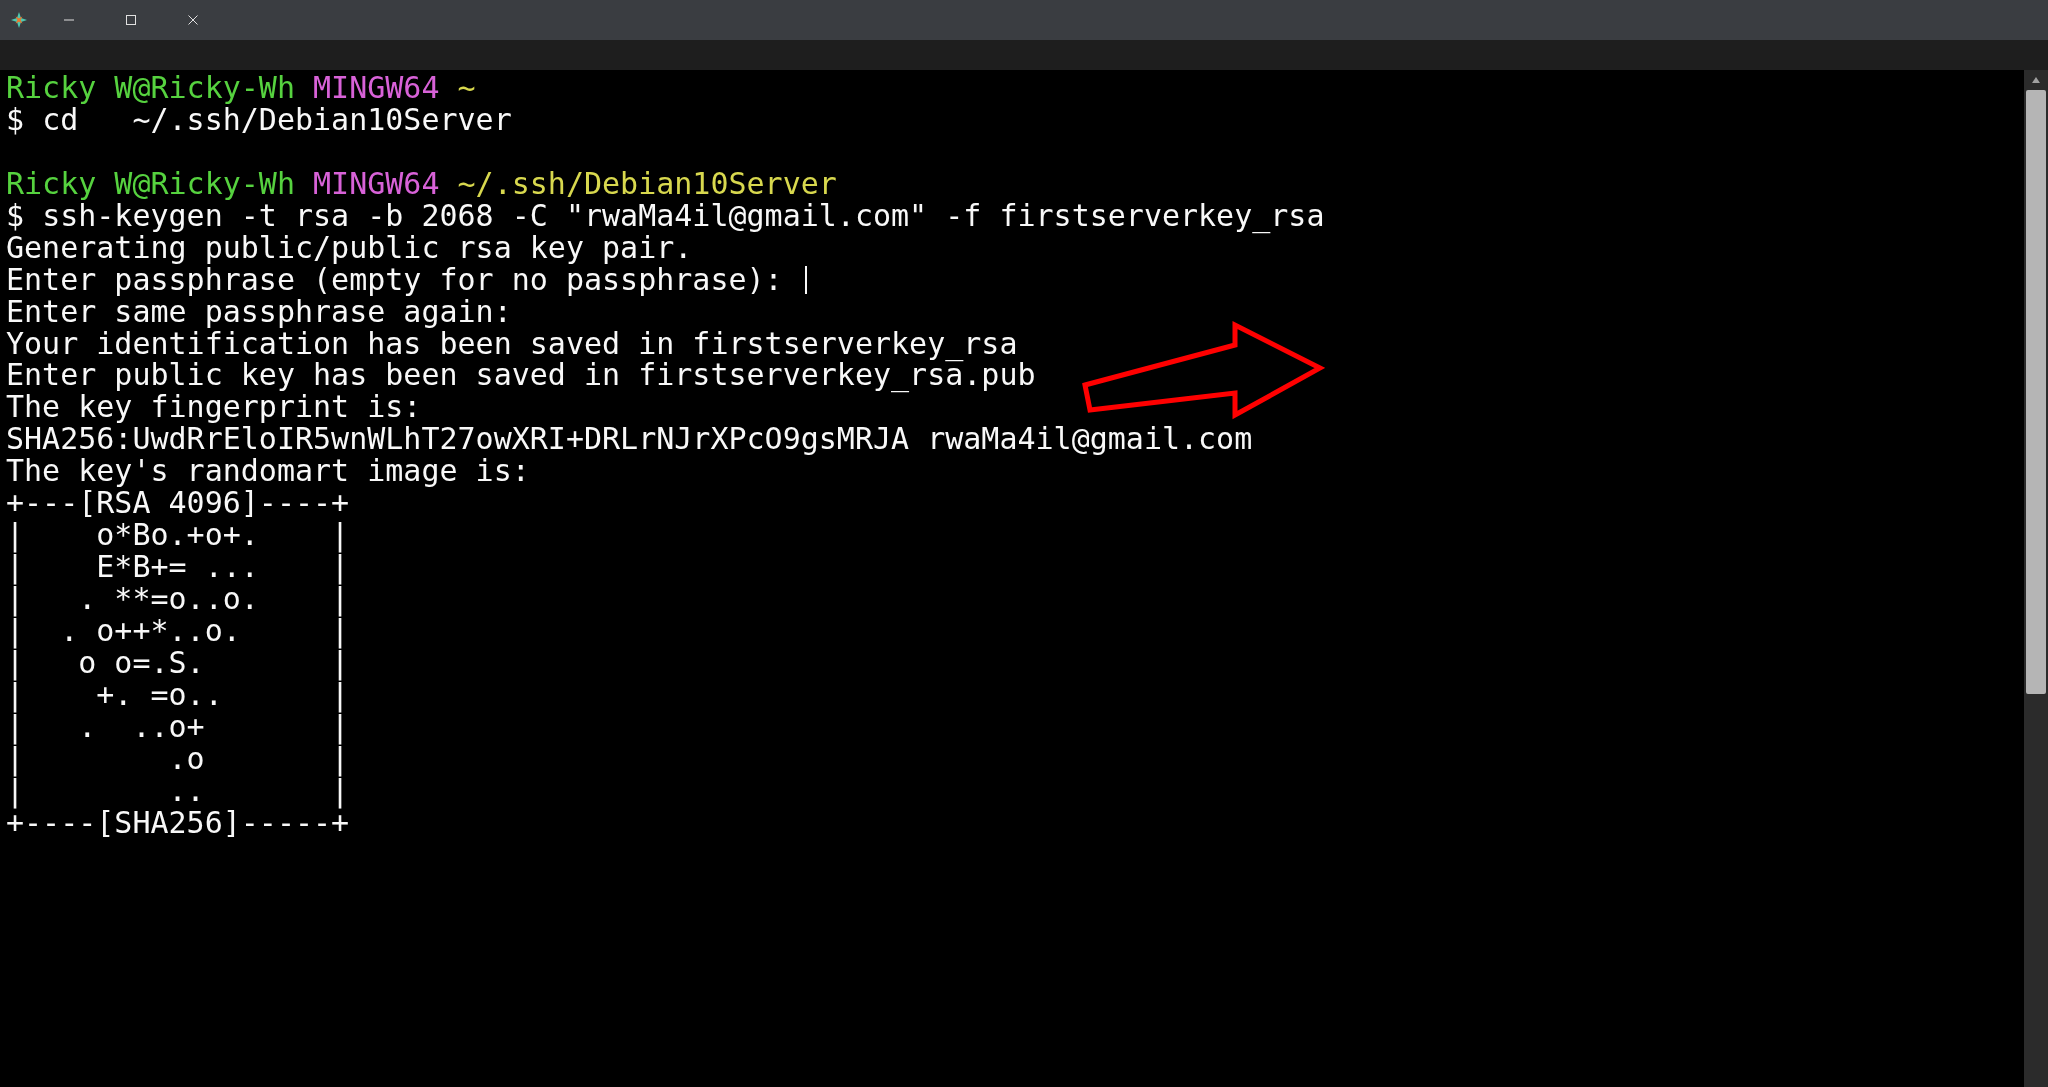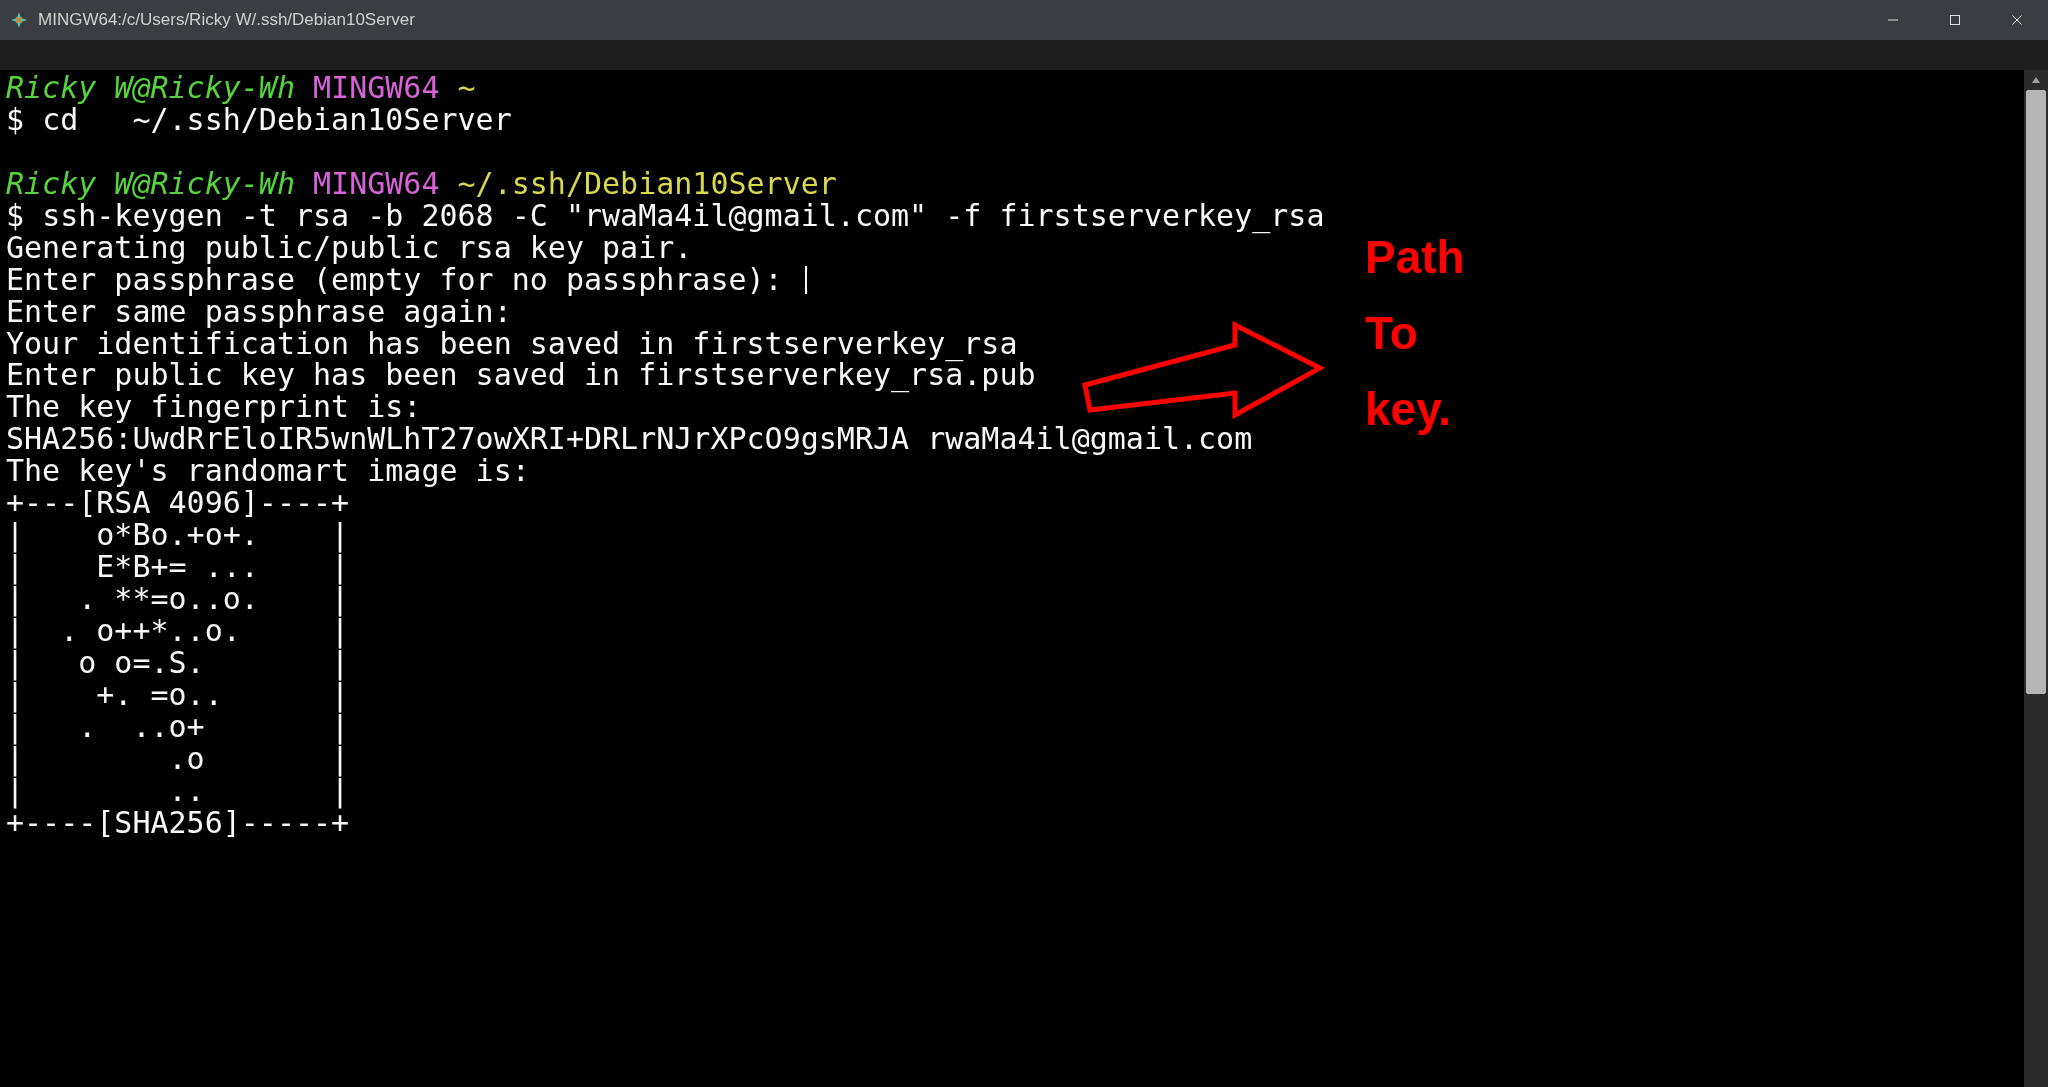--- a/index.html
+++ b/index.html
@@ -59,21 +59,21 @@
     background:var(--bg);
   }
   .term{
     color:var(--fg);
     font-size:30px;
     line-height:1.065;
     white-space:pre;
     padding:2px 6px 0 6px;
     letter-spacing:0px;
   }
-  .u{color:var(--green);font-style:italic;}
+  .u{color:var(--green);}
   .m{color:var(--magenta);}
   .y{color:var(--yellow);}
   
   .cur{
     display:inline-block;
     width:2px;
     height:28px;
     background:var(--fg);
     vertical-align:-4px;
     margin-left:4px;
@@ -114,21 +114,20 @@
 </head>
 <body>
 
 <div class="titlebar">
   <div class="app-icon">
     <svg width="18" height="18" viewBox="0 0 18 18">
       <path d="M9 1 L11 7 L17 9 L11 11 L9 17 L7 11 L1 9 L7 7 Z" fill="#4ec9b0"></path>
       <path d="M9 1 L11 7 L17 9 L11 11 L9 17 L7 11 L1 9 L7 7 Z" fill="#e37933" transform="rotate(45 9 9) scale(0.6) translate(6 6)"></path>
     </svg>
   </div>
-  <div class="title-text">MINGW64:/c/Users/Ricky W/.ssh/Debian10Server</div>
   <div class="winbtns">
     <div class="winbtn minimize">
       <svg width="12" height="12" viewBox="0 0 12 12">
           <rect x="1" y="5.5" width="10" height="1" fill="#e0e0e0"></rect>
         </svg>
     </div>
     <div class="winbtn maximize">
       <svg width="12" height="12" viewBox="0 0 12 12">
           <rect x="1.5" y="1.5" width="9" height="9" fill="none" stroke="#e0e0e0" stroke-width="1"></rect>
         </svg>
@@ -163,25 +162,20 @@
 <span>|   o o=.S.       |</span>
 <span>|    +. =o..      |</span>
 <span>|   .  ..o+       |</span>
 <span>|        .o       |</span>
 <span>|        ..       |</span>
 <span>+----[SHA256]-----+</span></pre>
 
   <svg style="position:absolute;left:1065px;top:245px;" width="260" height="120" viewBox="0 0 260 120">
     <path d="M20 70 L170 30 L170 10 L255 53 L170 100 L170 78 L25 95 Z" fill="none" stroke="#ff0000" stroke-width="5" stroke-linejoin="miter"></path>
   </svg>
-  <div class="annot" style="left:1365px;top:150px;">
-    <span class="line">Path</span>
-    <span class="line">To</span>
-    <span class="line">key.</span>
-  </div>
 
   <div class="scrollbar">
     <div class="arrow top">
       <svg width="10" height="10" viewBox="0 0 10 10">
           <path d="M5 2 L9 8 L1 8 Z" fill="#a0a0a0"></path>
         </svg>
     </div>
     <div class="track">
       <div class="thumb"></div>
     </div>

